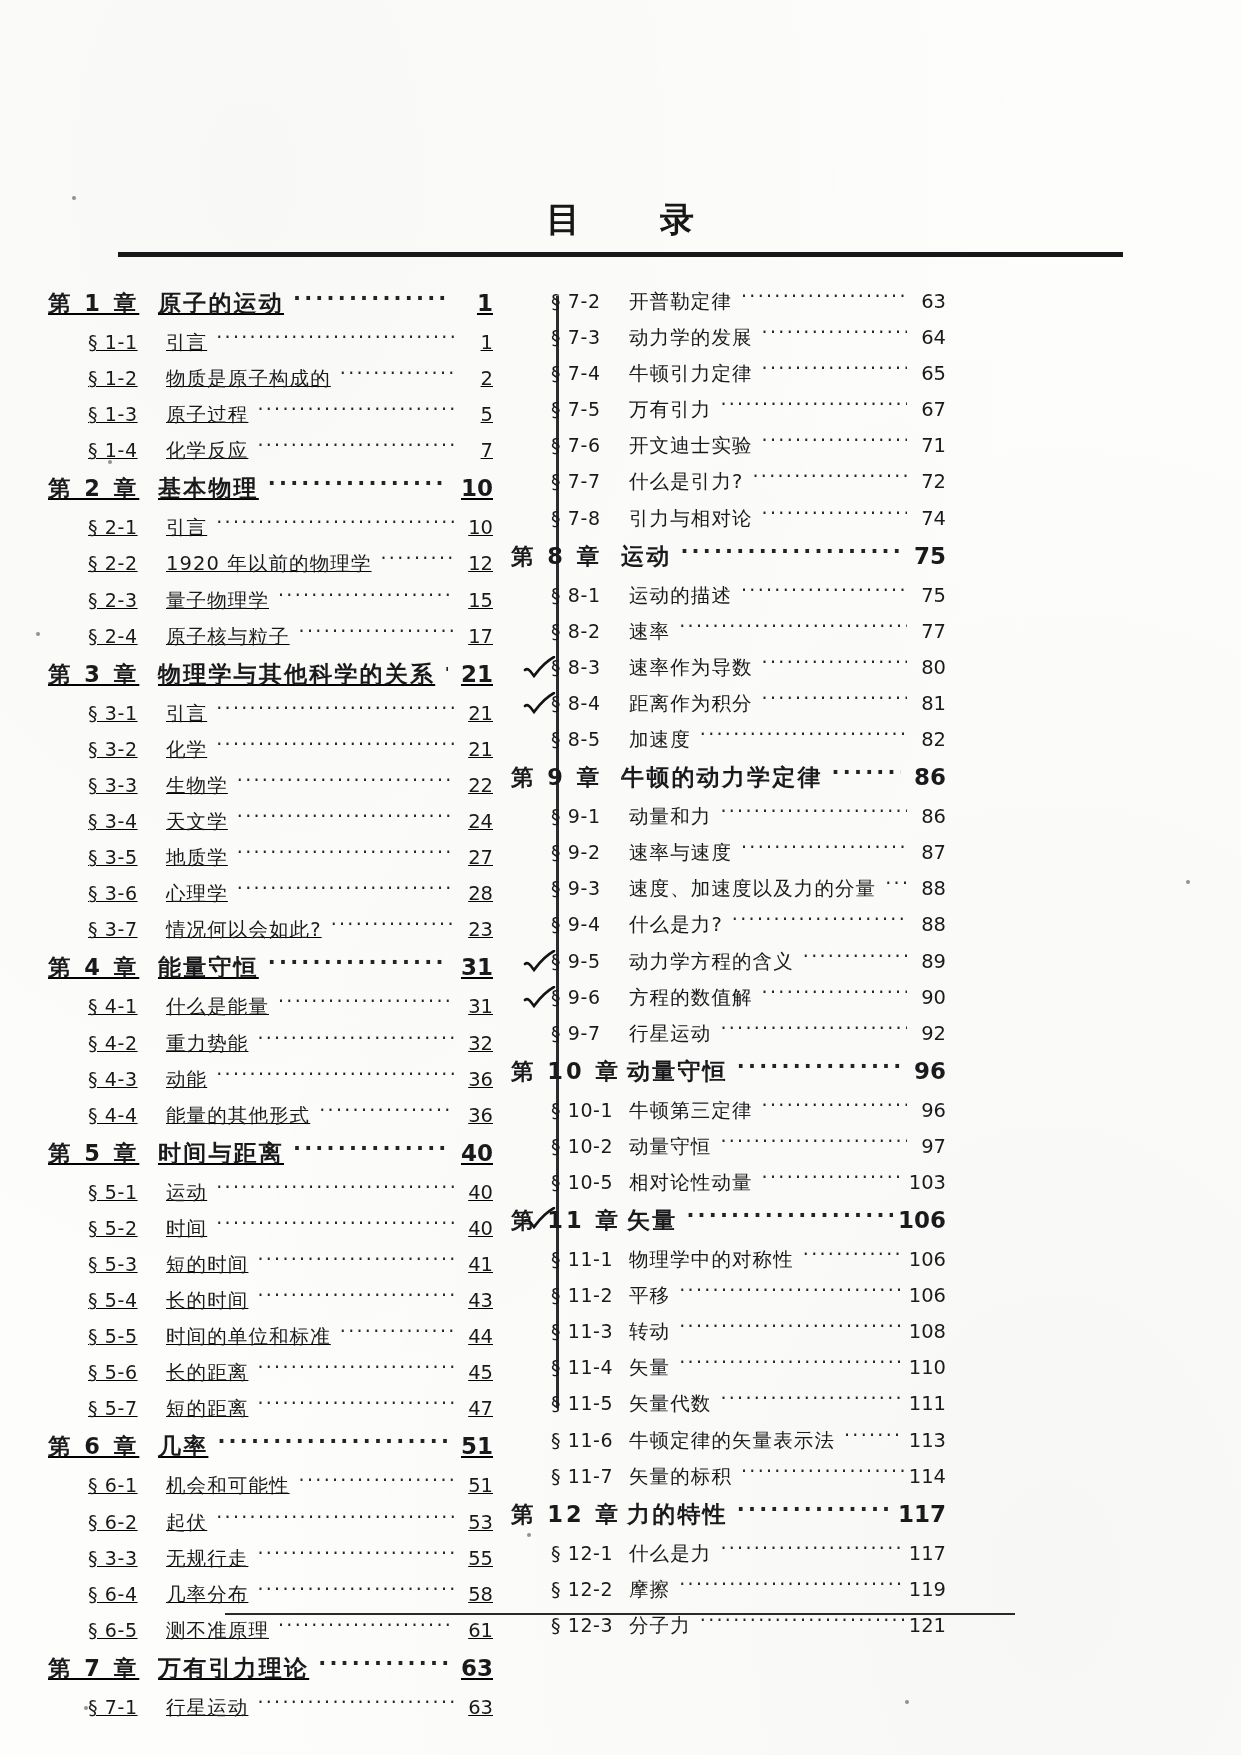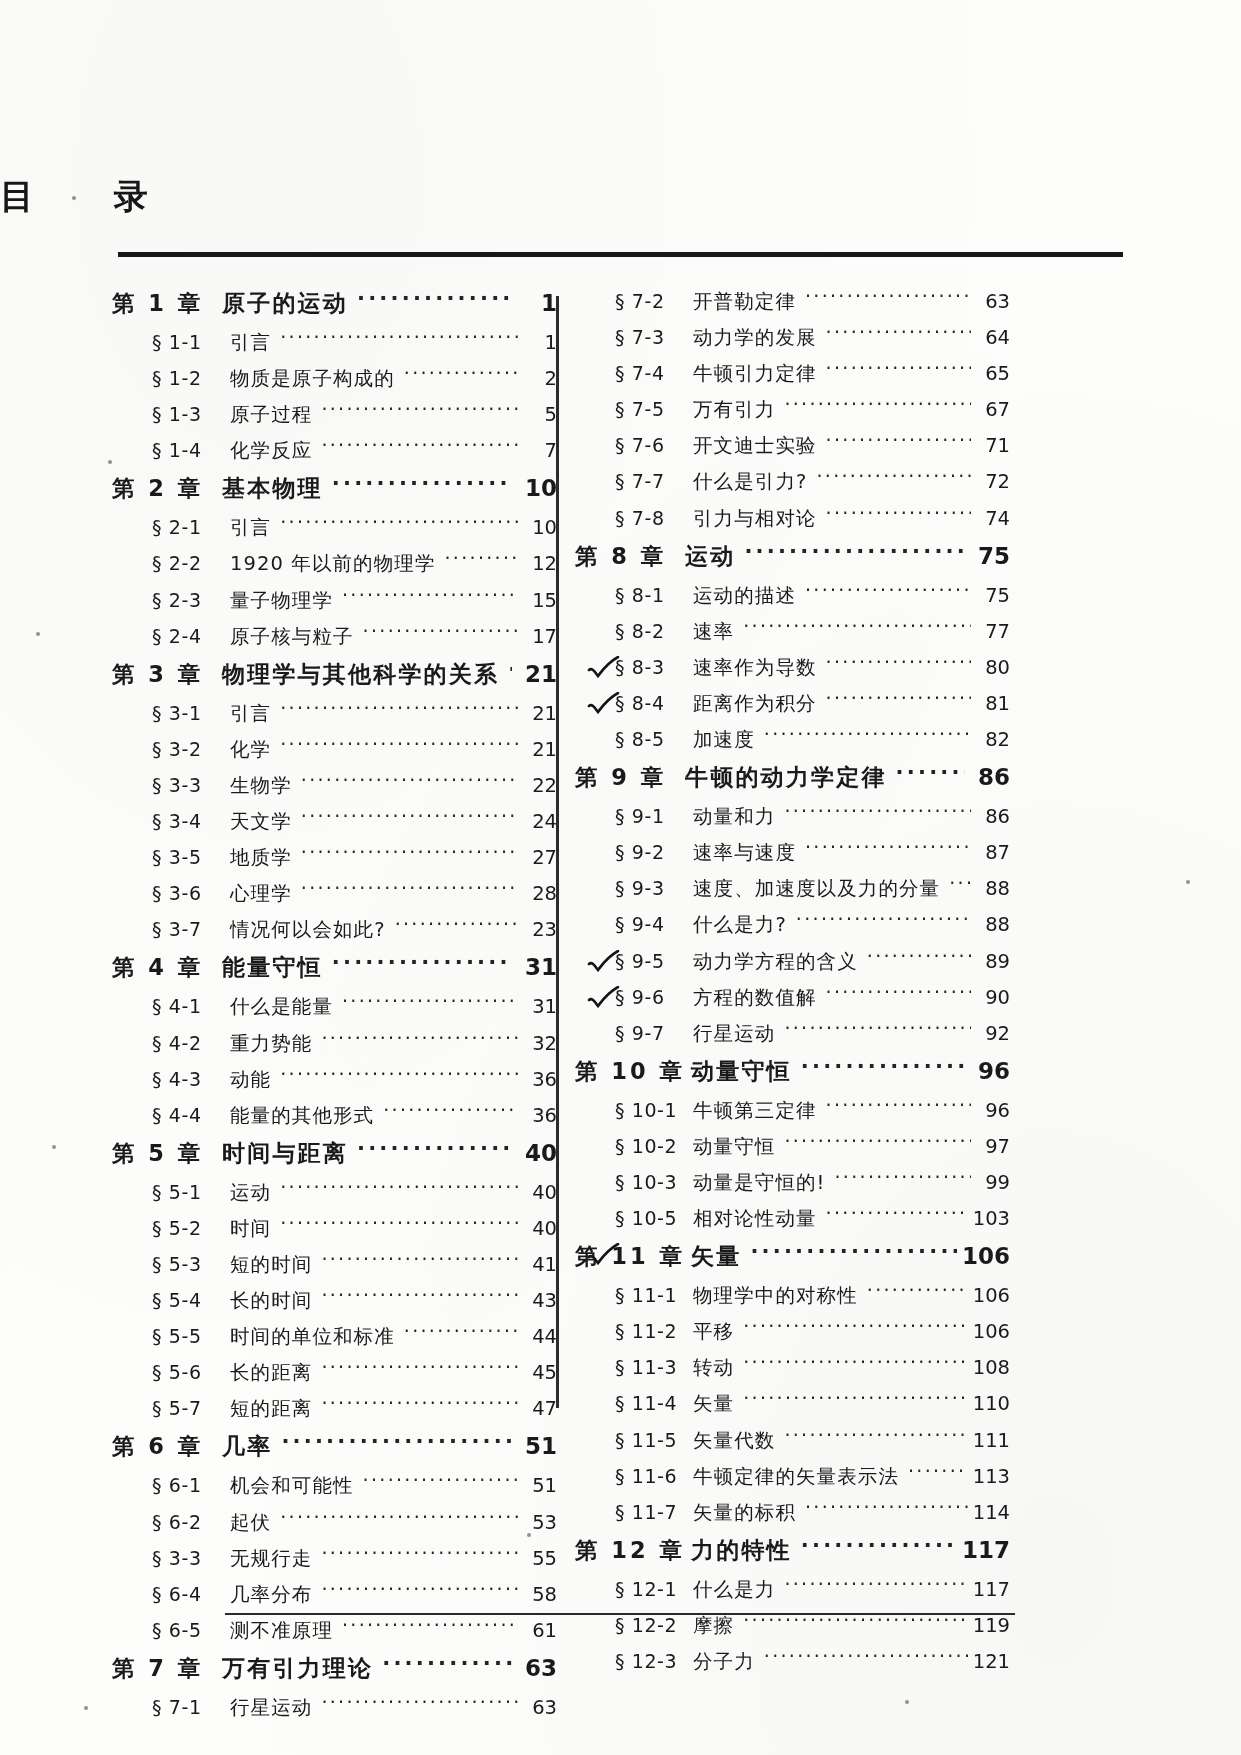--- a/index.html
+++ b/index.html
@@ -18,23 +18,24 @@
     overflow: hidden;
     
     background-image:
       radial-gradient(ellipse at 20% 10%, rgba(0,0,0,0.018), rgba(0,0,0,0) 60%),
       radial-gradient(ellipse at 85% 90%, rgba(0,0,0,0.022), rgba(0,0,0,0) 60%);
   }
 
   
   .header {
     position: absolute;
-    top: 174px;
+    top: 197px;
     left: 0;
     width: 998px;
+    text-align: right;
     padding-right: 270px;
     box-sizing: border-box;
   }
   .header-title {
     display: inline-block;
     font-size: 34px;
     font-weight: 700;
     letter-spacing: 34px;
     color: #171717;
     font-family: "DejaVu Sans", "Liberation Sans", sans-serif;
@@ -65,21 +66,21 @@
     position: absolute;
     top: 288px;
     left: 0;
     width: 1241px;
     display: flex;
   }
   .col {
     position: relative;
     box-sizing: border-box;
   }
-  .col-left  { width: 445px; margin-left: 112px; }
+  .col-left  { width: 445px; margin-left: 48px; text-decoration: underline; }
   .col-right { width: 435px; margin-left: 18px; }
 
   
   .divider {
     position: absolute;
     left: 556px;
     top: 296px;
     width: 3px;
     height: 1112px;
     background: #1b1b1d;
@@ -601,26 +602,20 @@
           <span class="leader"></span>
           <span class="page">96</span>
         </div>
         <div class="entry section">
           <span class="num">§ 10-2</span>
           <span class="title">动量守恒</span>
           <span class="leader"></span>
           <span class="page">97</span>
         </div>
         <div class="entry section">
-          <span class="num">§ 10-3</span>
-          <span class="title">动量是守恒的!</span>
-          <span class="leader"></span>
-          <span class="page">99</span>
-        </div>
-        <div class="entry section">
           <span class="num">§ 10-5</span>
           <span class="title">相对论性动量</span>
           <span class="leader"></span>
           <span class="page">103</span>
         </div>
         <div class="entry chapter">
           <span class="checkmark">
             <svg width="34" height="26" viewBox="0 0 34 26">
               <path d="M2 14 C5 11, 8 16, 11 20 C14 16, 20 7, 31 1" stroke="#141416" stroke-width="2.6" fill="none" stroke-linecap="round"></path>
             </svg>

